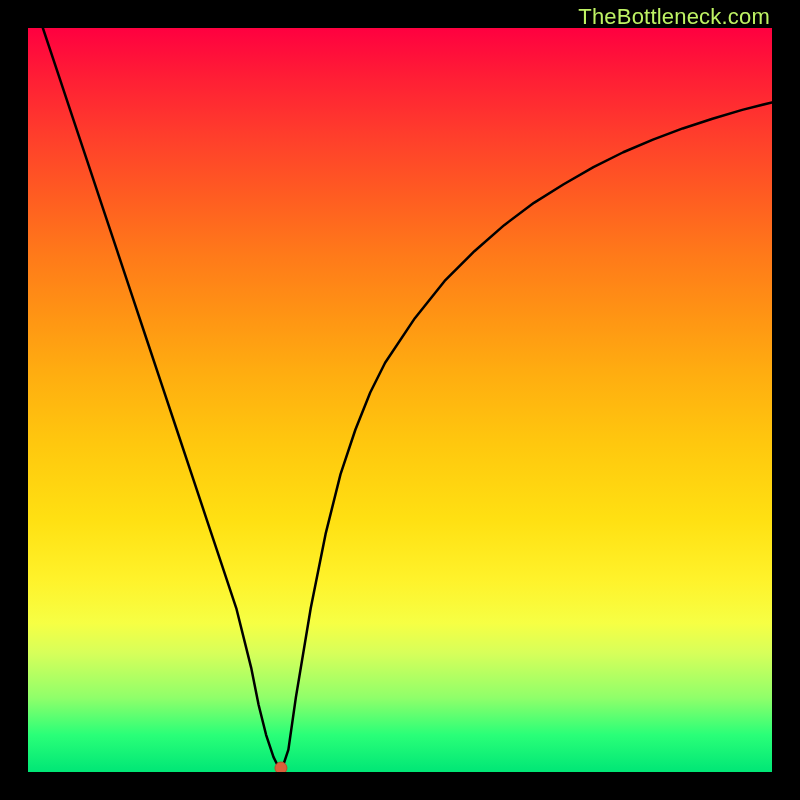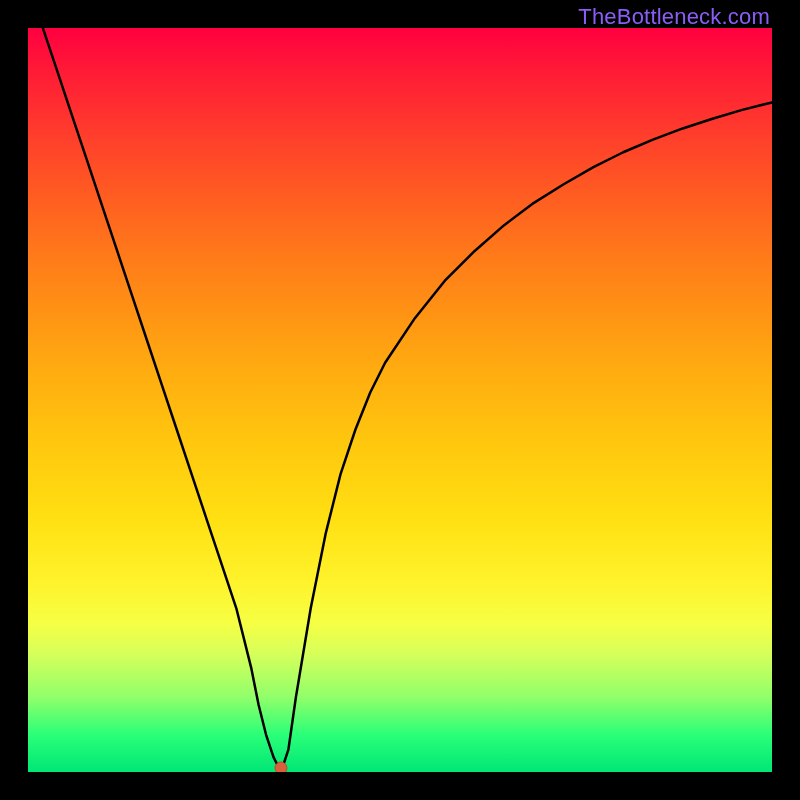--- a/index.html
+++ b/index.html
@@ -37,21 +37,21 @@
       #d7ff5a 84%,
       #90ff6a 90%,
       #2aff78 95%,
       #00e676 100%);
     overflow: hidden;
   }
   .watermark {
     position: absolute;
     top: 4px;
     right: 30px;
-    color: #8b5cf6;
+    color: #bef264;
     font-size: 22px;
     font-weight: 500;
     letter-spacing: 0.2px;
     font-family: Arial, sans-serif;
   }
   .curve-svg {
     position: absolute;
     left: 0;
     top: 0;
     width: 744px;

